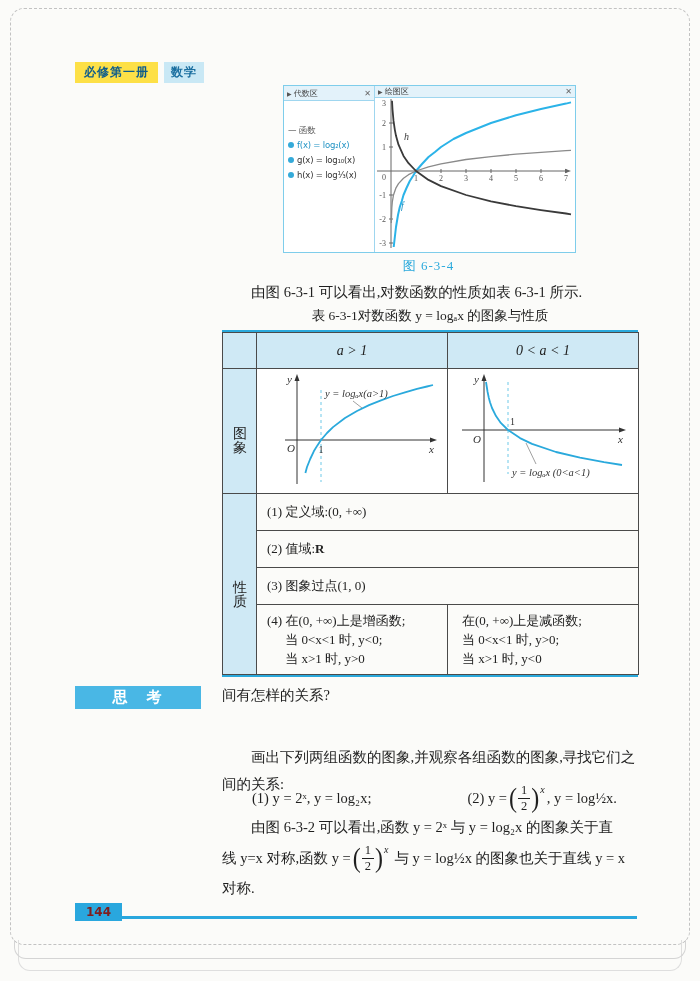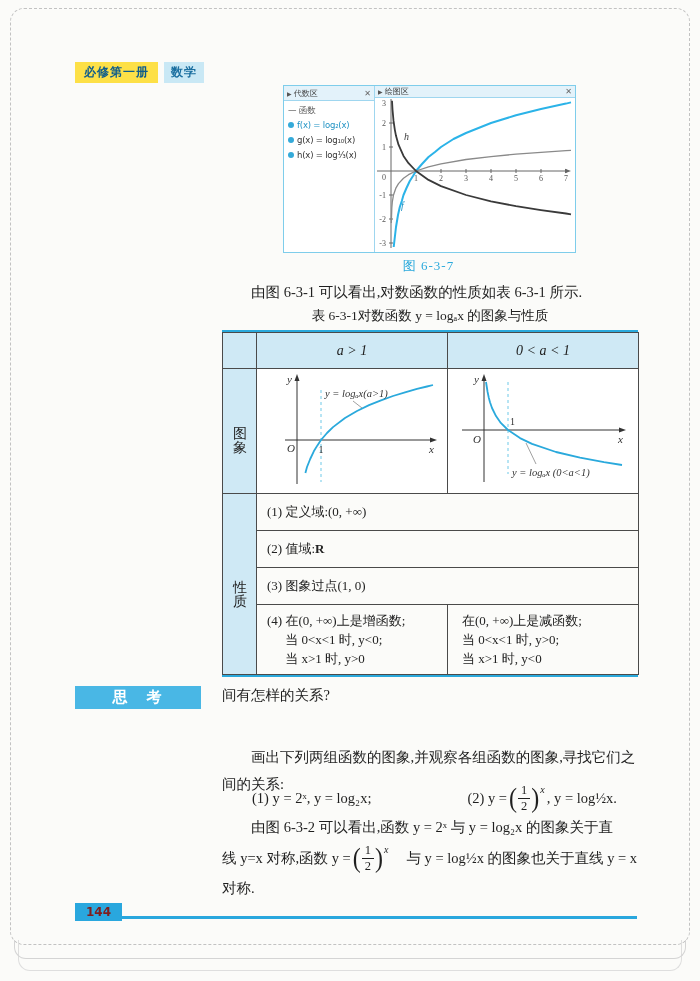--- a/index.html
+++ b/index.html
@@ -19,21 +19,21 @@
     border:1px solid #dedede;border-top:none;border-radius:0 0 12px 12px;}
   
   .hdr{left:75px;top:62px;display:flex;gap:6px;align-items:center;}
   .badge-series{background:#fde047;color:#0d5c8c;font-weight:bold;font-size:12px;
     padding:2px 9px;letter-spacing:1px;}
   .badge-subject{background:#c9e8f5;color:#1b6fa0;font-weight:bold;font-size:12px;
     padding:2px 7px;letter-spacing:1px;}
   
   .fig{left:283px;top:85px;width:291px;height:166px;border:1px solid #7ecdeb;
     background:#fff;display:flex;}
-  .panel-alg{width:90px;border-right:1px solid #9fd6ef;display:flex;flex-direction:column;}
+  .panel-alg{width:90px;border-right:1px solid #9fd6ef;display:flex;flex-direction:column;gap:20px;}
   .panel-gfx{flex:1;display:flex;flex-direction:column;}
   .panel-head{height:14px;background:#e3f2fa;border-bottom:1px solid #9fd6ef;
     display:flex;align-items:center;padding:0 3px;font-size:8px;color:#444;}
   .panel-head .arrow{font-size:6px;color:#555;margin-right:2px;}
   .panel-head .ttl{flex:1;}
   .panel-head .x{font-size:8px;color:#666;}
   .alg-body{padding:3px 2px 0 3px;font-size:8.5px;color:#333;letter-spacing:-0.2px;}
   .tree-root{margin:1px 0 3px 1px;color:#555;}
   .fn-row{display:flex;align-items:center;margin:0 0 5px 1px;}
   .dot{width:6px;height:6px;border-radius:50%;background:#35aad9;margin-right:3px;flex:none;}
@@ -177,21 +177,21 @@
           <text x="191" y="83" text-anchor="middle">7</text>
         </g>
 
         <text x="29" y="42" font-size="10" font-style="italic" fill="#3a3a3a">h</text>
         <text x="26" y="111" font-size="10" font-style="italic" fill="#2193c4">f</text>
       </svg>
     </div>
   </div>
 </div>
 
-<div class="abs caption">图 6-3-7</div>
+<div class="abs caption">图 6-3-4</div>
 
 <div class="abs para indent" style="top:279px;">由图 6-3-1 可以看出,对数函数的性质如表 6-3-1 所示.</div>
 
 <div class="abs tbl-title">
   <span class="pre">表 6-3-1</span><span>对数函数 y = logₐx 的图象与性质</span>
 </div>
 
 <div class="abs tblwrap">
   <table>
     <colgroup>
@@ -300,18 +300,18 @@
   <span>线 y=x 对称,函数 y =</span>
   <span class="frac-wrap">
     <span class="paren">(</span>
     <span class="frac">
         <span class="num">1</span>
         <span>2</span>
       </span>
     <span class="paren">)</span>
     <span class="frac-sup">x</span>
   </span>
-  <span style="margin-left:16px;">与 y = log½x 的图象也关于直线 y = x</span>
+  <span style="margin-left:4px;">与 y = log½x 的图象也关于直线 y = x</span>
 </div>
 <div class="abs para" style="top:875px;">对称.</div>
 
 <span class="abs pg-badge">144</span>
 <div class="abs pg-line"></div>
 
 </body></html>

